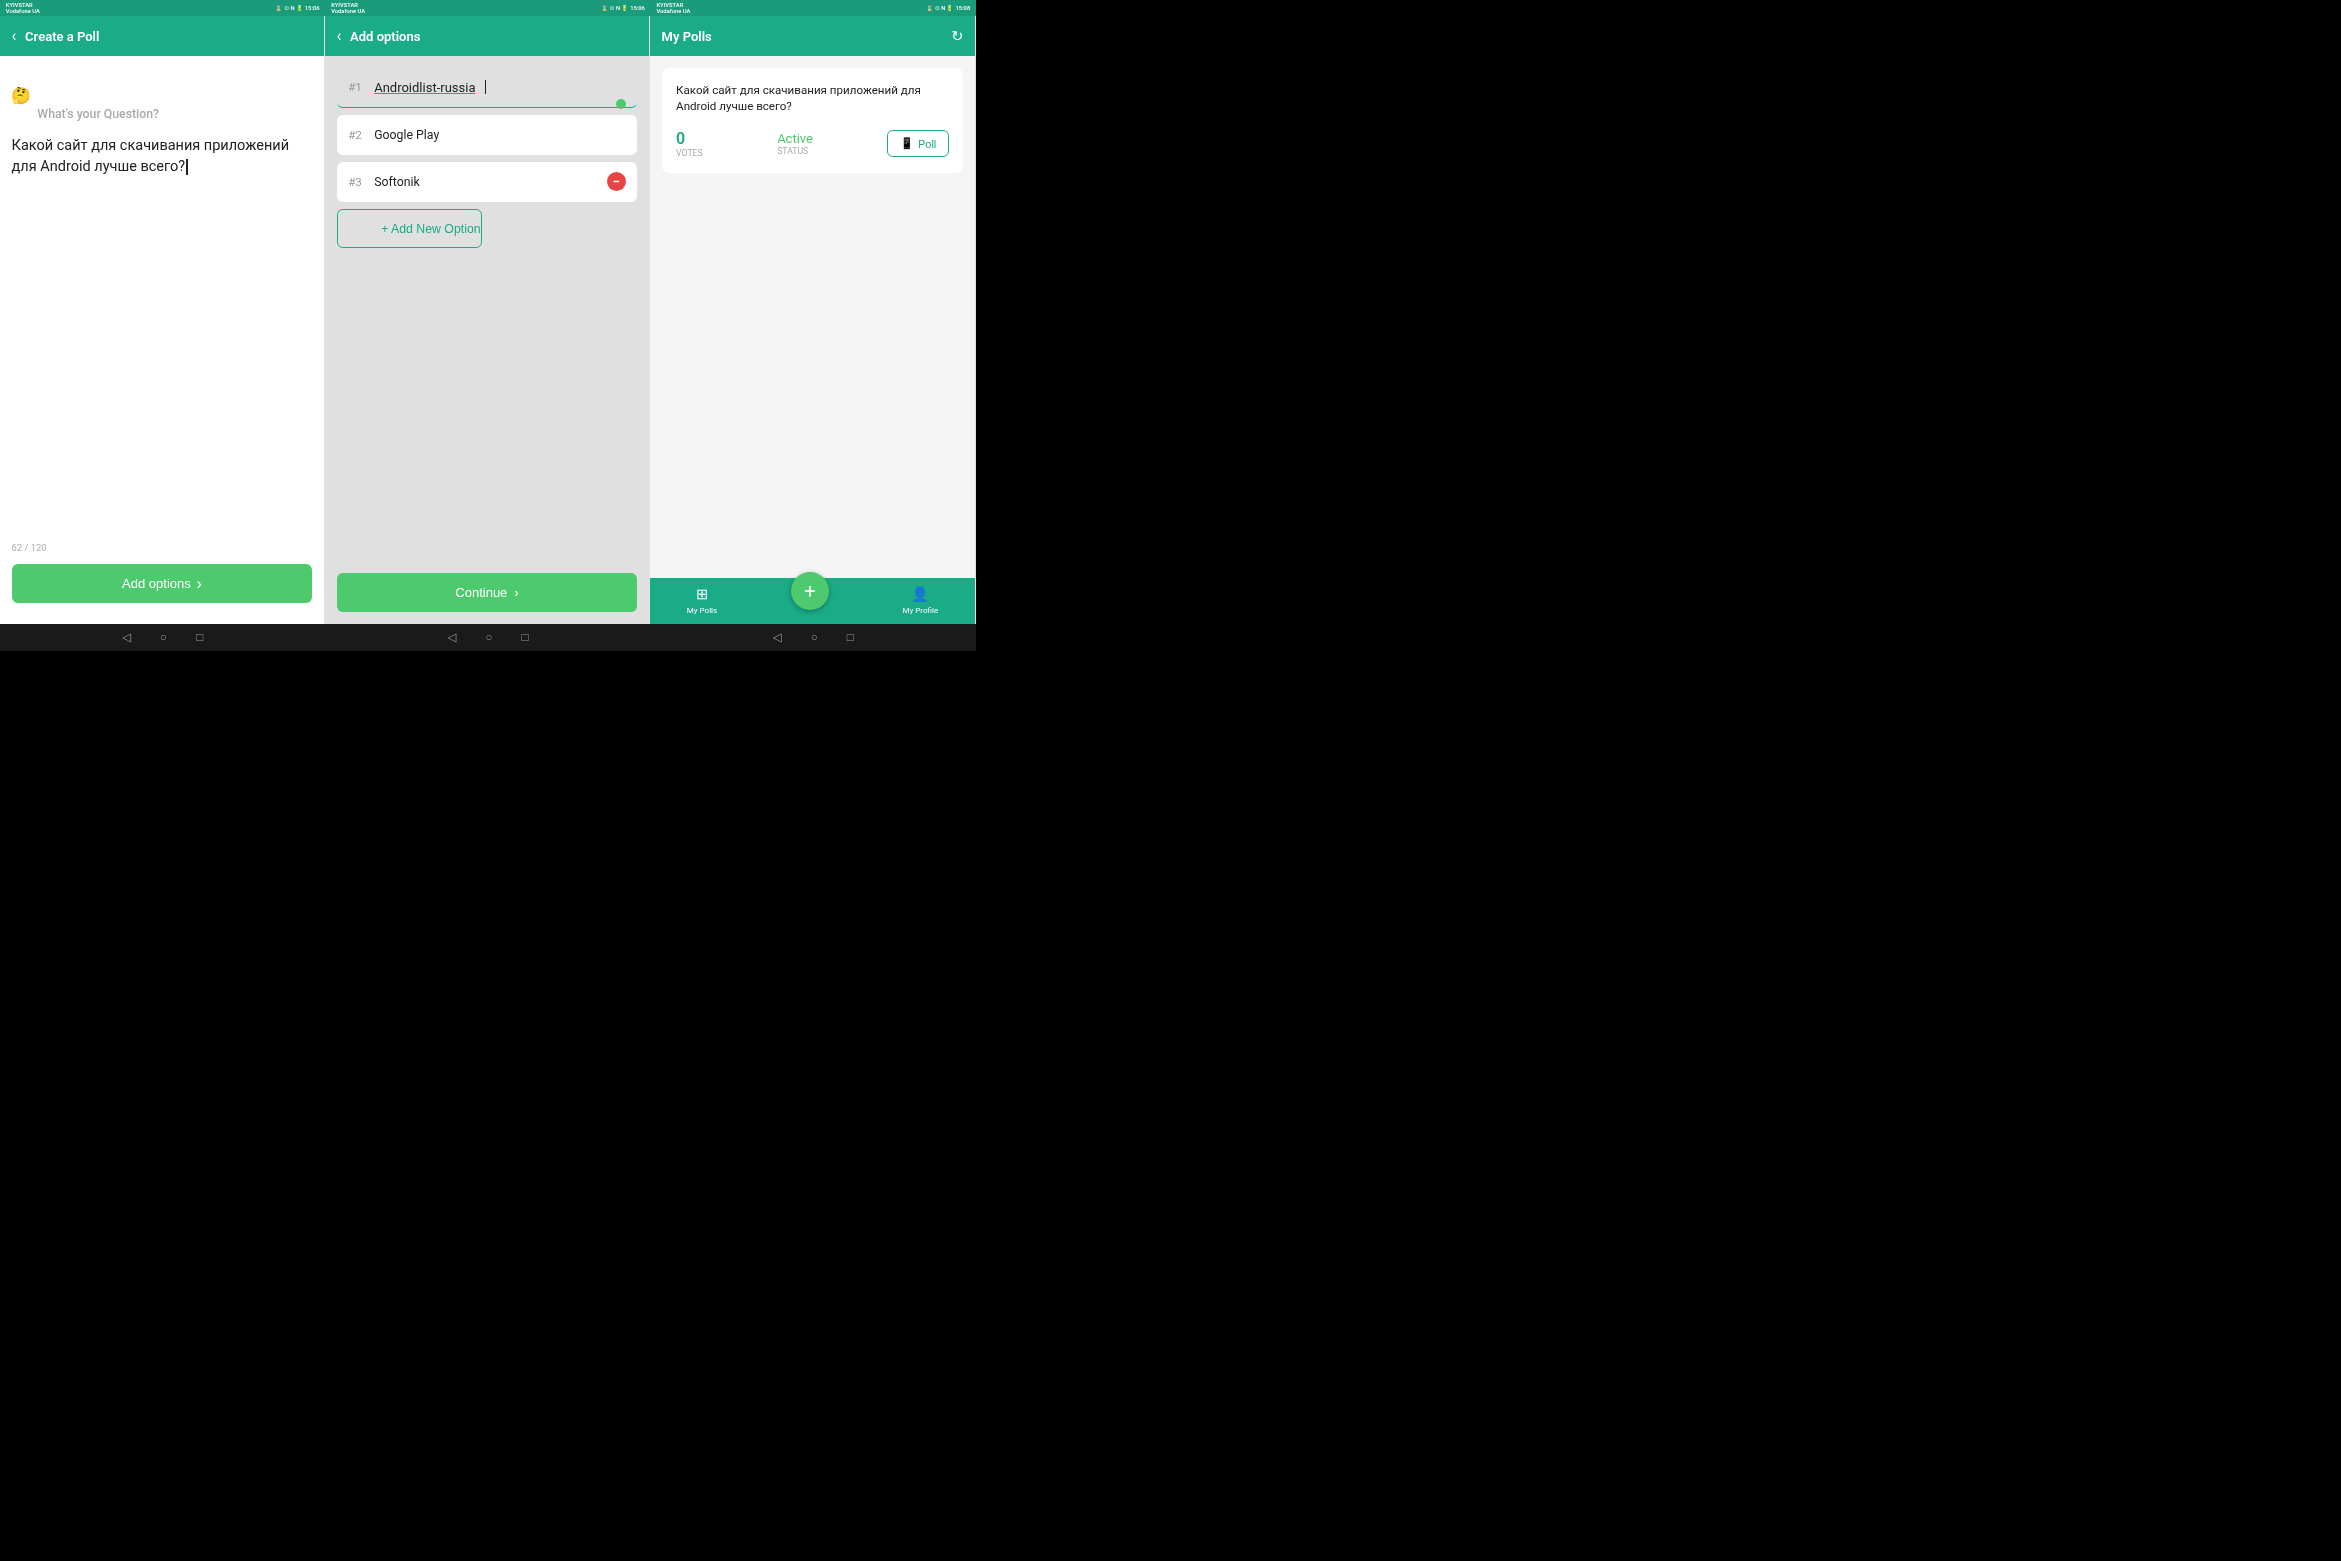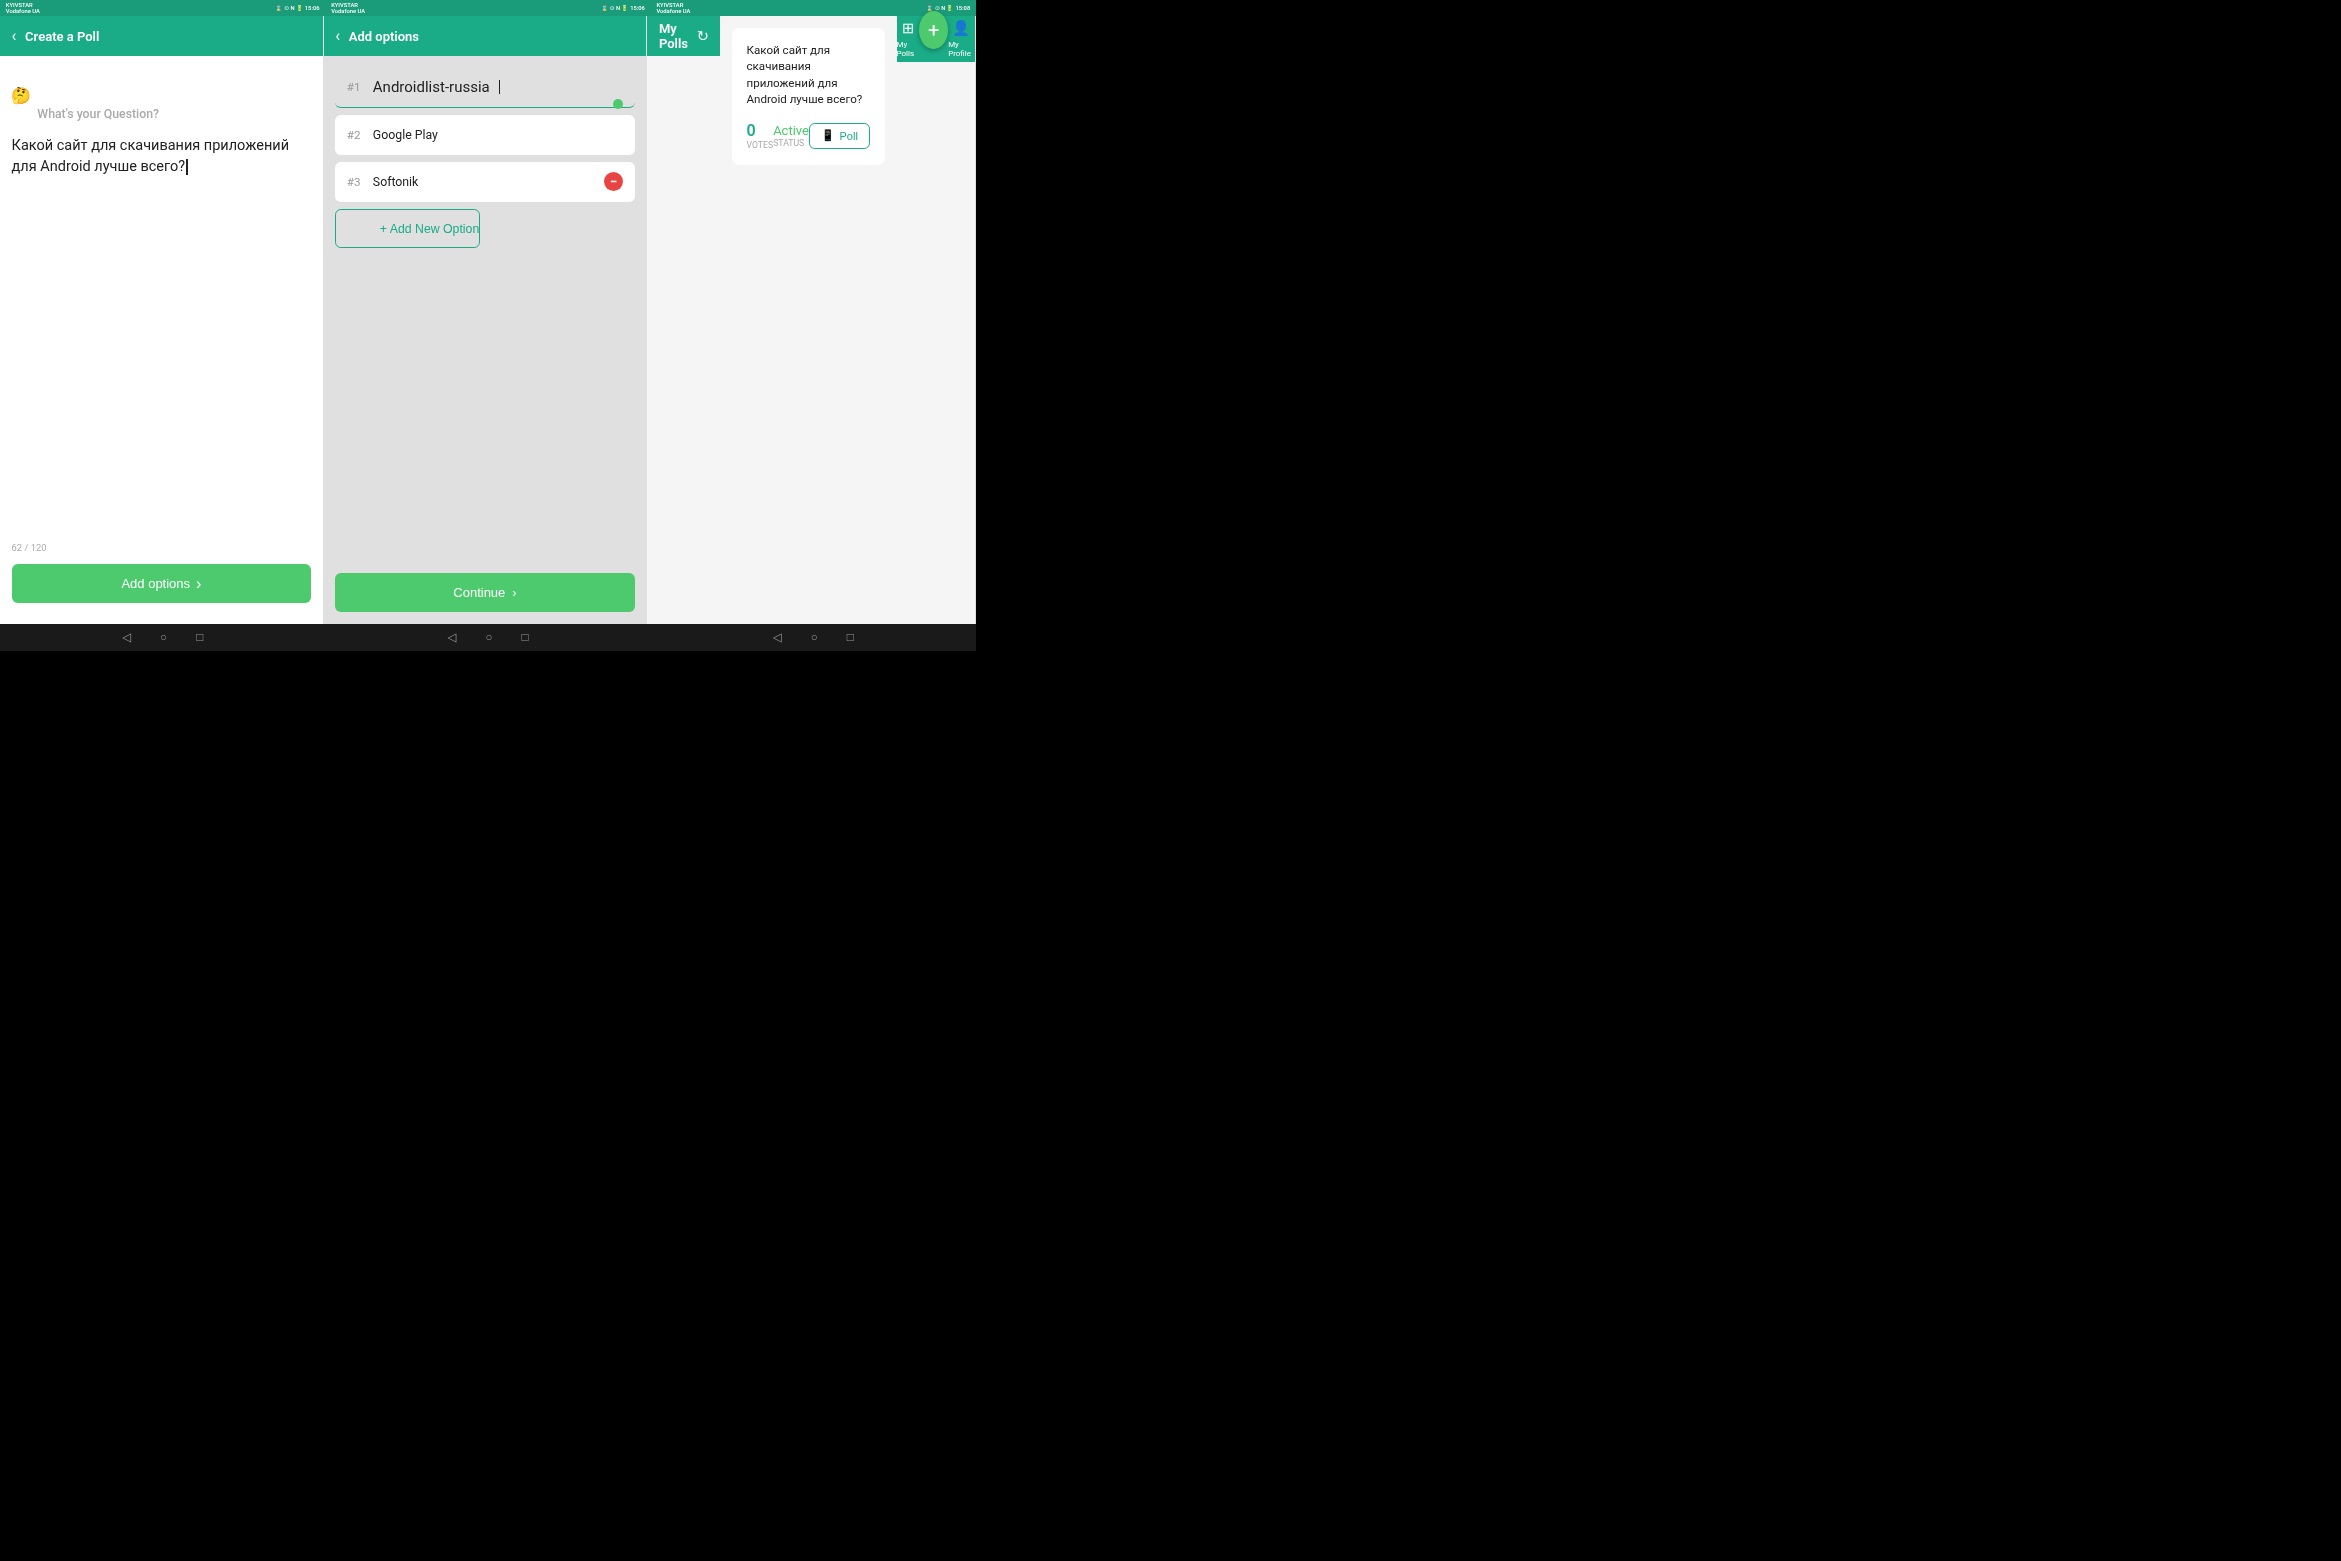--- a/index.html
+++ b/index.html
@@ -340,21 +340,21 @@
 
   <div class="panel panel-2">
     <div class="toolbar">
       <span class="back-btn">‹</span>
       <span class="toolbar-title">Add options</span>
     </div>
     <div class="panel-2-body">
 
       <div class="option-row underline-input" style="position:relative; overflow:visible;">
         <span class="option-number">#1</span>
-        <span style="font-size:15px; color:#222; text-decoration-color:#1aab87;">Androidlist-russia</span>
+        <span style="font-size:13px; color:#222; text-decoration:underline; text-decoration-color:#1aab87;">Androidlist-russia</span>
         <span style="display:inline-block;width:1.4px;height:14.5px;background:#222;vertical-align:middle;margin-left:0.7px;"></span>
         <div class="option-dot"></div>
       </div>
 
       <div class="option-row">
         <span class="option-number">#2</span>
         <span style="font-size:12.3px; color:#222;">Google Play</span>
       </div>
 
       <div class="option-row">
@@ -368,21 +368,21 @@
       </button>
       <div class="spacer"></div>
 
       <button class="continue-btn">
         <span>Continue</span>
         <span>›</span>
       </button>
     </div>
   </div>
 
-  <div class="panel panel-3" style="display:flex; flex-direction:row;">
+  <div class="panel panel-3" style="display:flex; flex-direction:column;">
     <div class="toolbar">
       <span class="toolbar-title">My Polls</span>
       <span class="toolbar-action">↻</span>
     </div>
     <div class="panel-3-body">
       <div class="poll-card">
         <div class="poll-question">Какой сайт для скачивания приложений для Android лучше всего?</div>
         <div class="poll-stats">
           <div class="votes-section">
             <span class="votes-count">0</span>

